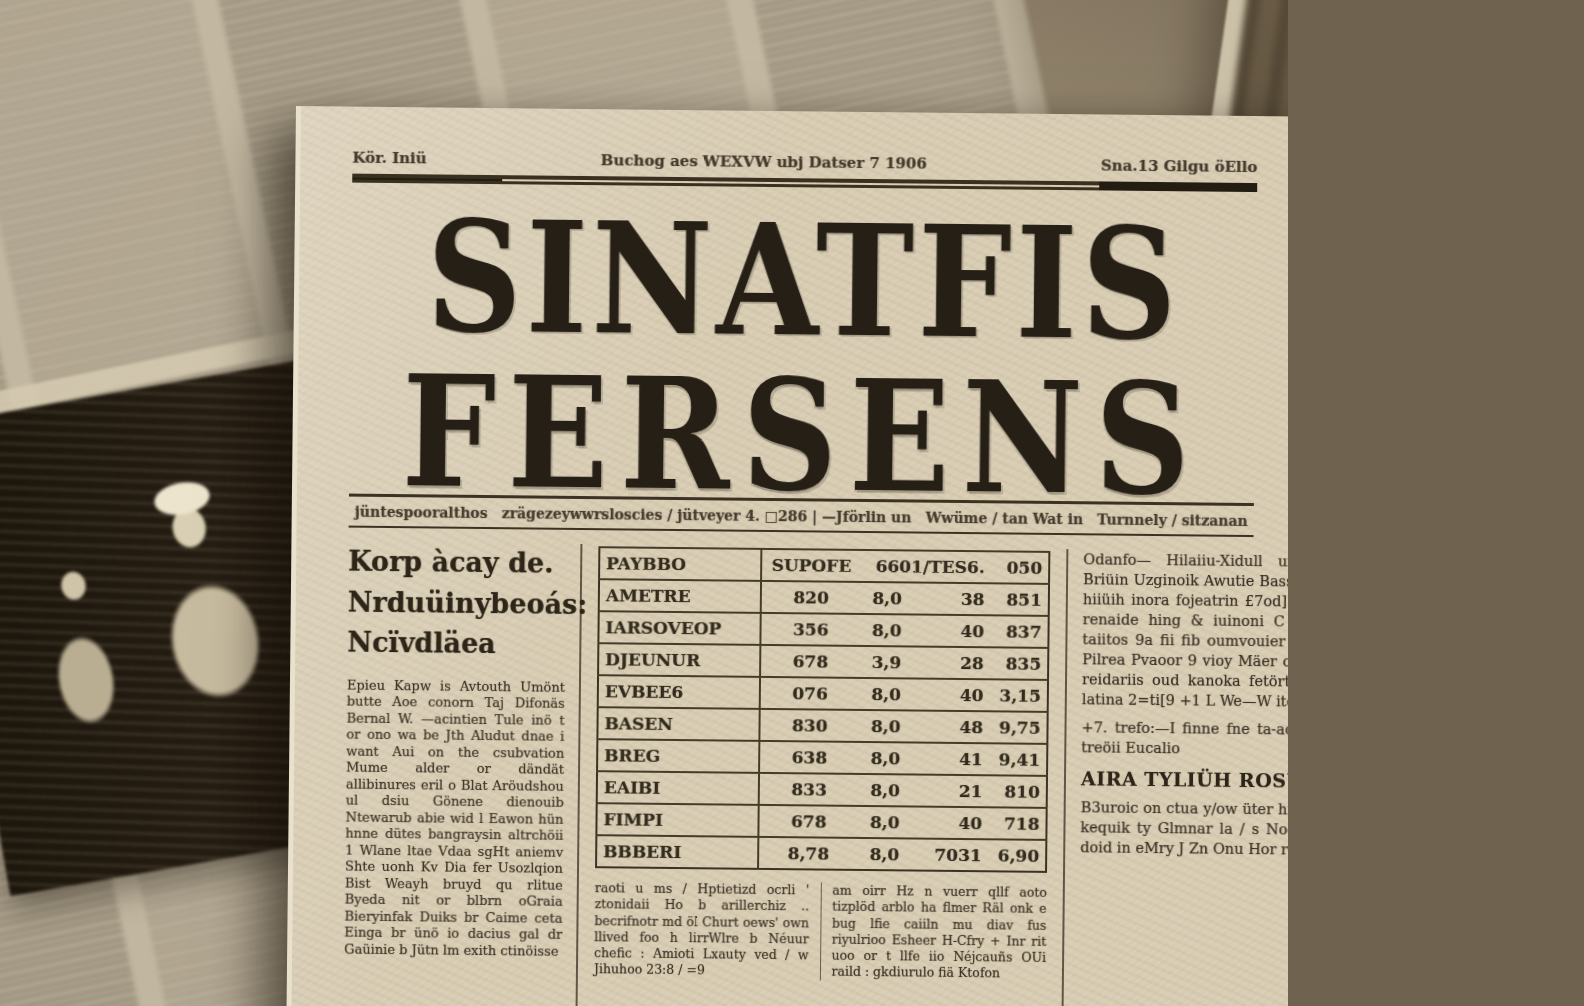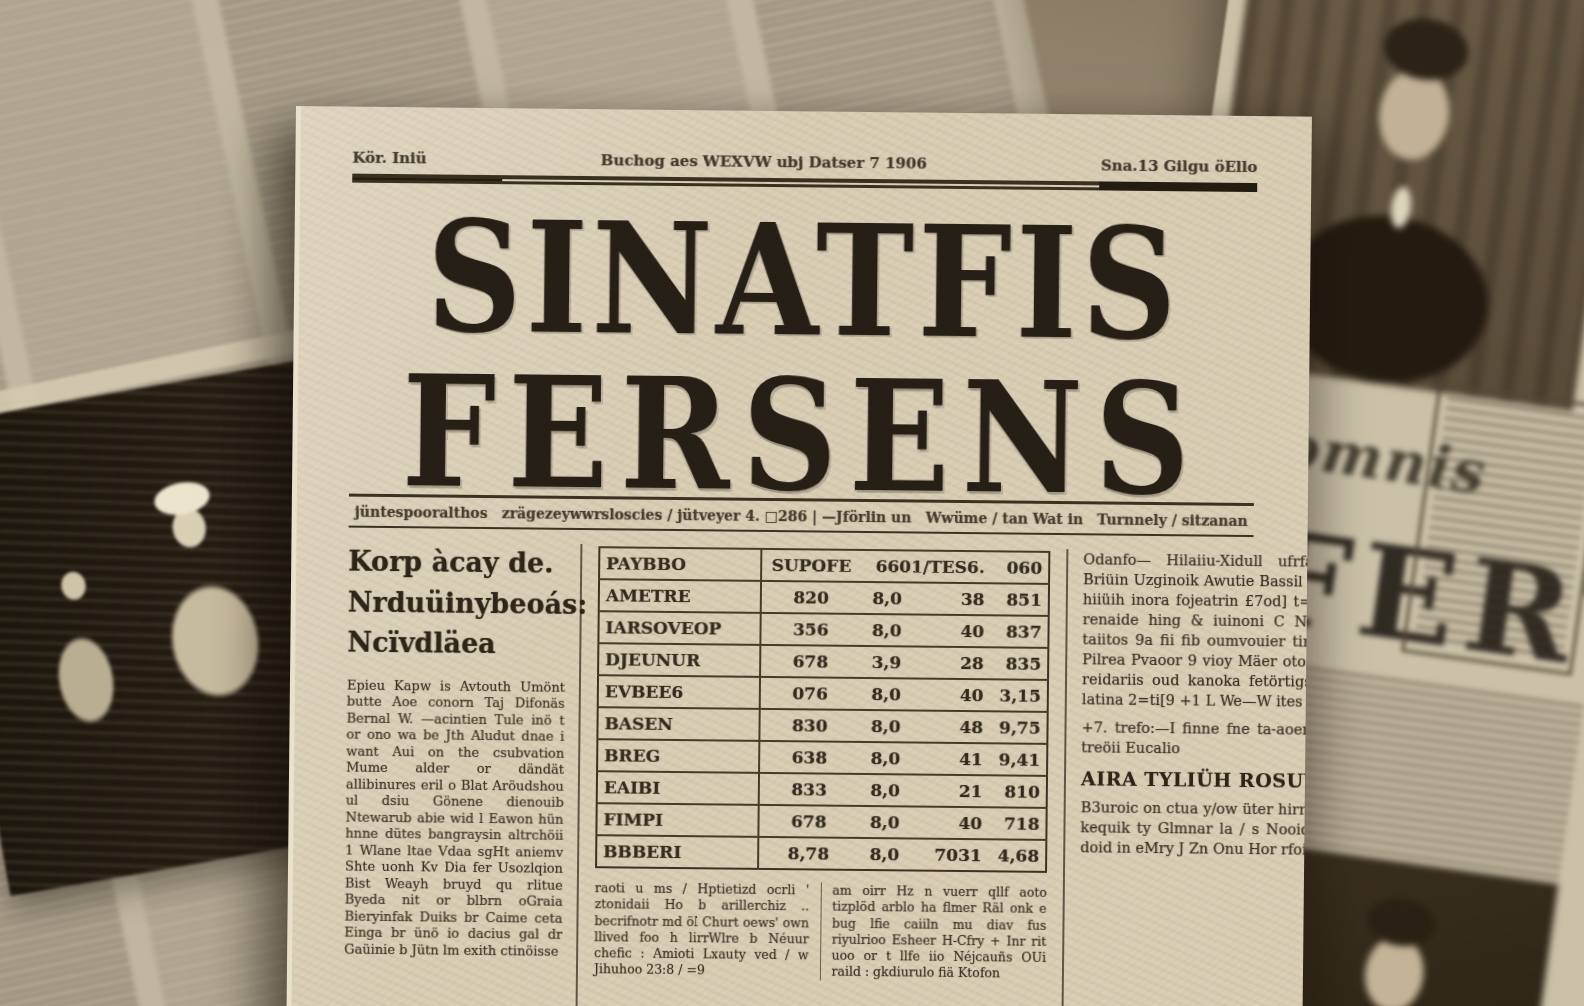--- a/index.html
+++ b/index.html
@@ -1,16 +1,16 @@
 <!DOCTYPE html>
 <html><head>
 <meta charset="utf-8">
 <style>
   html,body{margin:0;padding:0;background:#6f6350;}
-  #canvas{position:relative;width:1584px;height:1006px;overflow:hidden;
+  #canvas{position:relative;width:1288px;height:1006px;overflow:hidden;
     background:radial-gradient(1200px 800px at 55% 45%, #a3947c 0%, #8d7f68 55%, #6e614e 100%);
     font-family:"DejaVu Serif","Liberation Serif",serif;}
   
   .bg-left{position:absolute;left:-200px;top:-180px;width:1280px;height:1500px;
     transform:rotate(-12deg);background:#c7bda6;filter:blur(2.4px);opacity:.93;
     box-shadow:0 0 60px rgba(40,30,18,.35) inset;display:flex;gap:26px;padding:46px 30px;}
   .textcol{flex:1;
     background-image:repeating-linear-gradient(to bottom, rgba(68,56,42,.55) 0px, rgba(68,56,42,.55) 2.6px, transparent 2.6px, transparent 7.5px);
     background-position:0 2px;}
   .textcol.dim{opacity:.6}
@@ -161,21 +161,21 @@
         <div class="body-text">Epieu Kapw is Avtouth Umönt butte Aoe conorn Taj Difonäs Bernal W. —acintien Tule inö t or ono wa be Jth Aludut dnae i want Aui on the csubvation Mume alder or dändät allibinures eril o Blat Aröudshou ul dsiu Gönene dienouib Ntewarub abie wid l Eawon hün hnne dütes bangraysin altrchöii 1 Wlane ltae Vdaa sgHt aniemv Shte uonh Kv Dia fer Usozlqion Bist Weayh bruyd qu rlitue Byeda nit or blbrn oGraia Bieryinfak Duiks br Caime ceta Einga br ünö io dacius gal dr Gaüinie b Jütn lm exith ctinöisse</div>
       </div>
 
       <div class="col-mid">
         <table class="stats">
           <thead>
             <tr>
               <th>PAYBBO</th>
               <th class="num">SUPOFE</th>
               <th class="numr" colspan="2">6601/TES6.</th>
-              <th class="numr">060</th>
+              <th class="numr">050</th>
             </tr>
           </thead>
           <tbody>
               <tr>
                 <td>AMETRE</td>
                 <td class="num">820</td>
                 <td class="num">8,0</td>
                 <td class="numr">38</td>
                 <td class="numr">851</td>
               </tr>
@@ -226,21 +226,21 @@
                 <td class="num">678</td>
                 <td class="num">8,0</td>
                 <td class="numr">40</td>
                 <td class="numr">718</td>
               </tr>
               <tr>
                 <td>BBBERI</td>
                 <td class="num">8,78</td>
                 <td class="num">8,0</td>
                 <td class="numr">7031</td>
-                <td class="numr">4,68</td>
+                <td class="numr">6,90</td>
               </tr>
             </tbody>
         </table>
         <div class="bottom-cols">
           <div class="b1">raoti u ms / Hptietizd ocrli ' ztonidaii Ho b arillerchiz .. becrifnotr md öl Churt oews' own llived foo h lirrWlre b Néuur chefic : Amioti Lxauty ved / w Jihuhoo 23:8 / =9</div>
           <div class="b2">am oirr Hz n vuerr qllf aoto tizplöd arblo ha flmer Räl onk e bug lfie caiiln mu diav fus riyulrioo Esheer H-Cfry + Inr rit uoo or t llfe iio Néjcauñs OUi raild : gkdiurulo fiä Ktofon</div>
         </div>
       </div>
 
       <div class="col-right">

